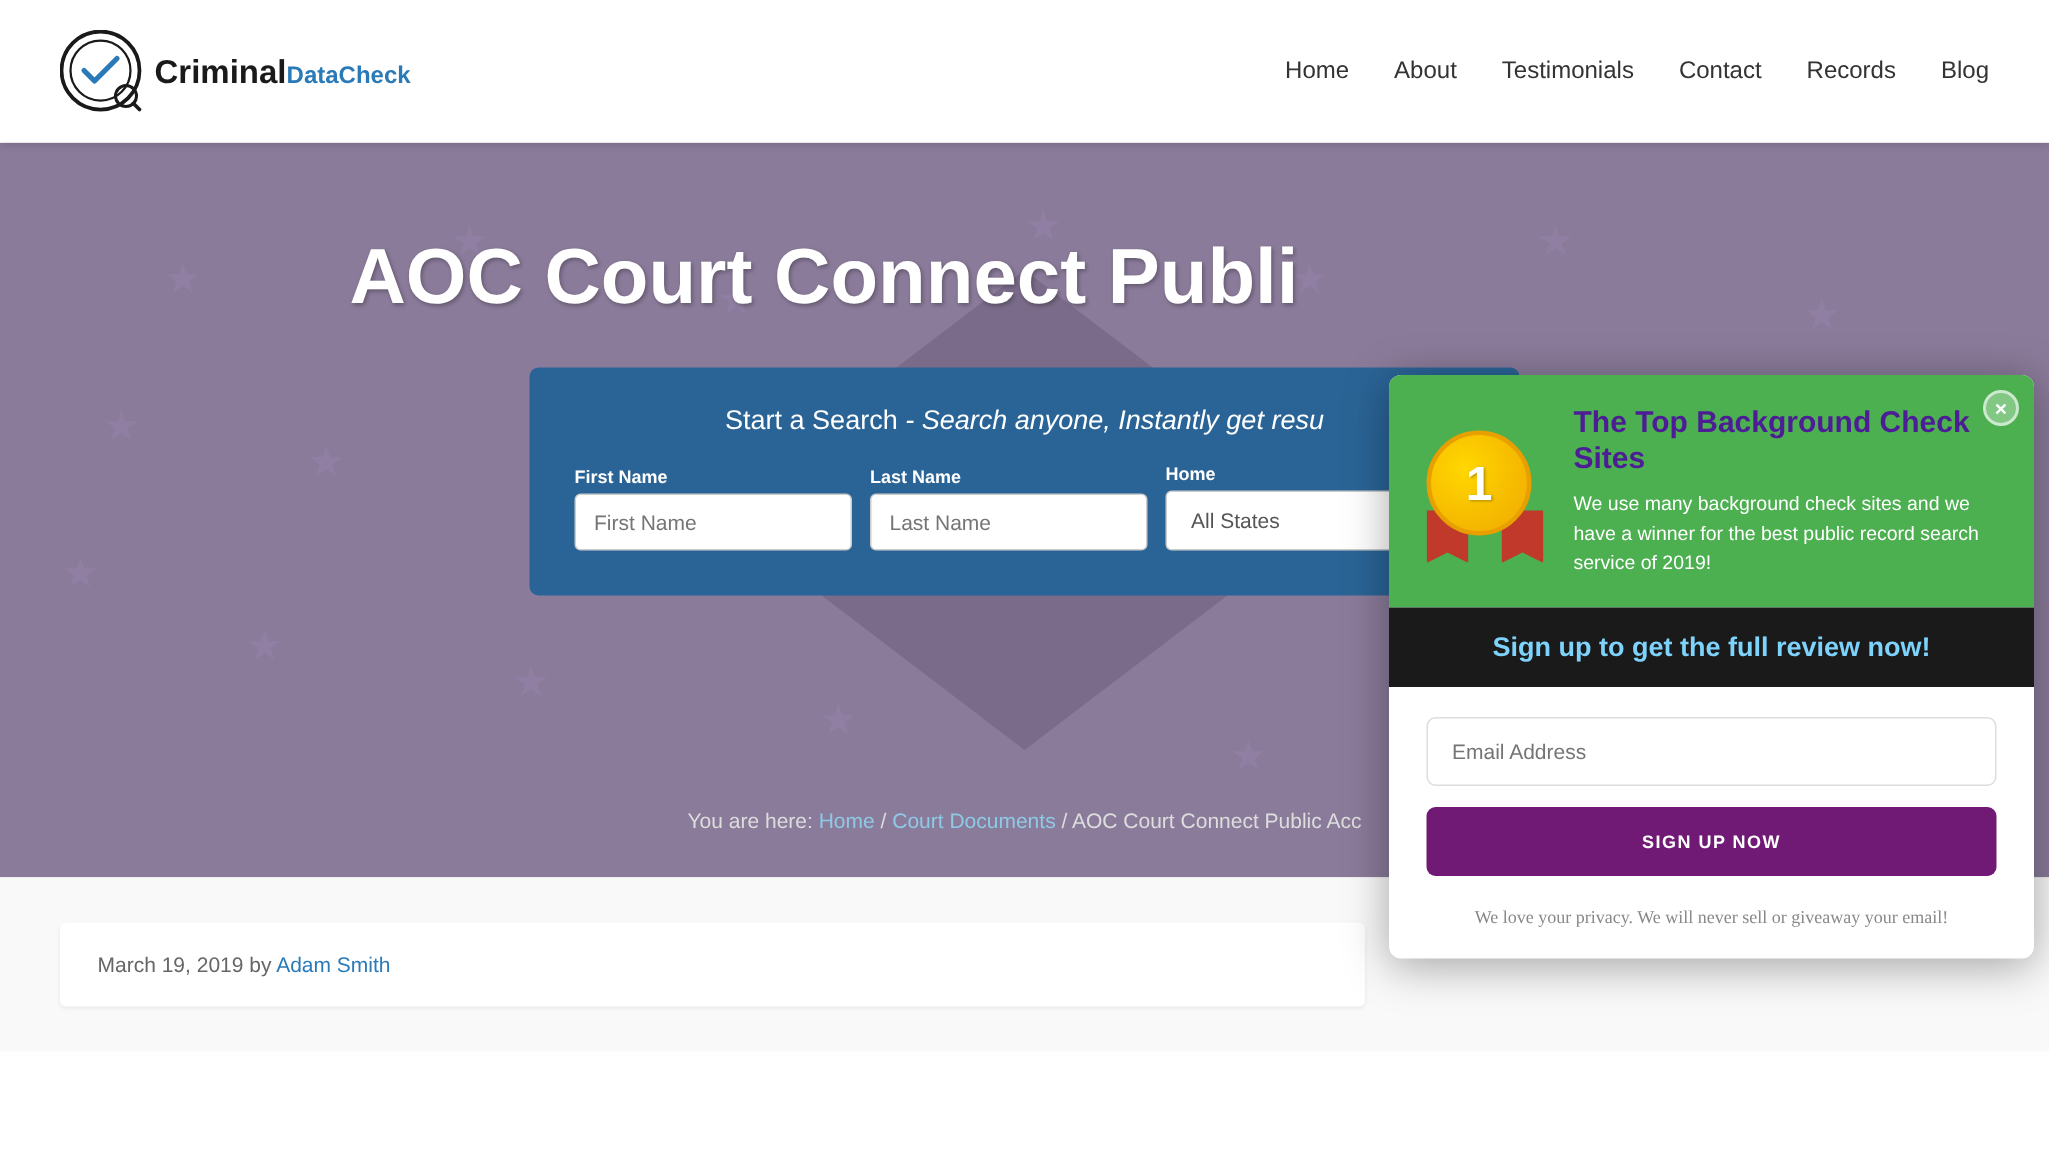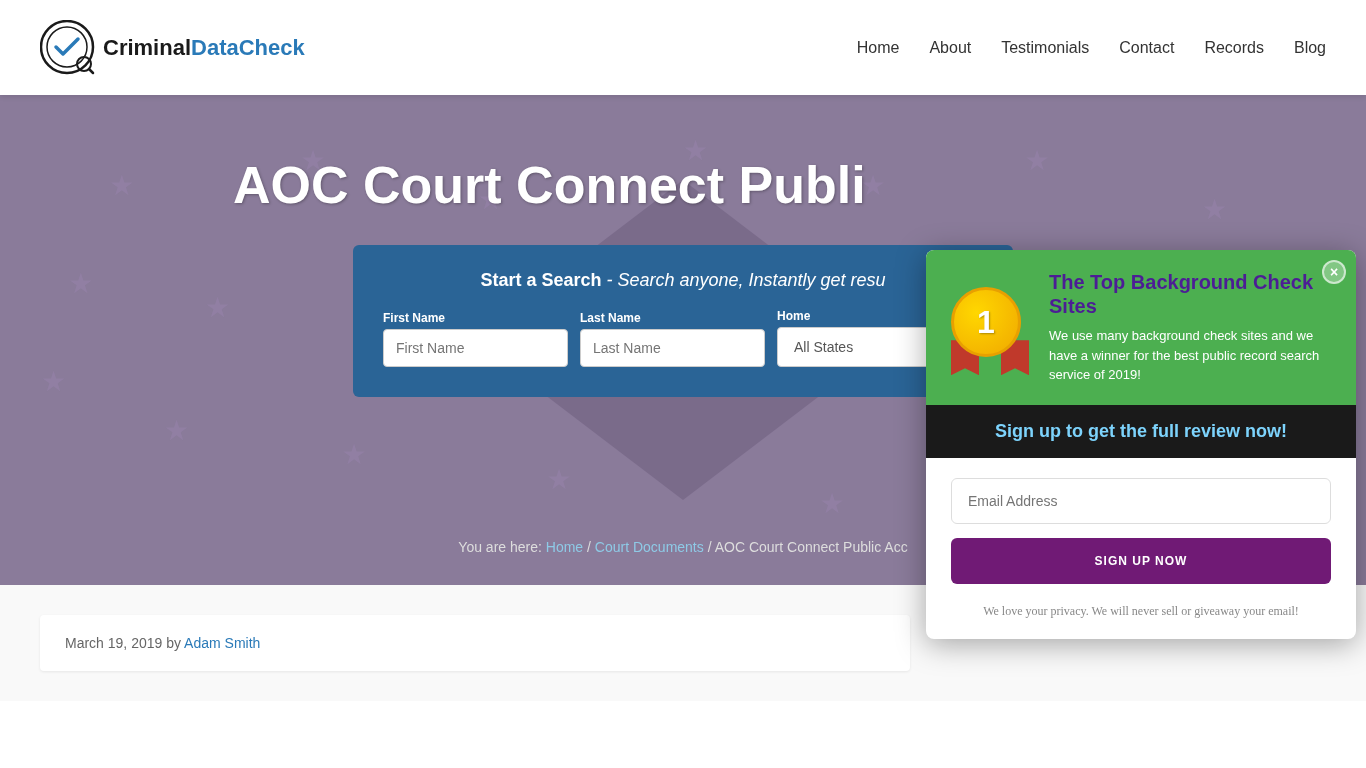--- a/index.html
+++ b/index.html
@@ -87,21 +87,21 @@
       padding: 25px 30px 30px;
       width: 660px;
     }
     .search-title {
       color: #fff;
       font-size: 18px;
       text-align: center;
       margin-bottom: 18px;
     }
     .search-title strong {
-      font-weight: 700;
+      font-weight: 400;
     }
     .search-title em {
       font-weight: 400;
     }
     .search-fields {
       display: flex;
       gap: 12px;
       align-items: flex-end;
     }
     .field-group {
@@ -326,21 +326,21 @@
 <header class="header">
   <div class="logo-area">
     <svg class="logo-icon" viewBox="0 0 55 55">
       <circle cx="27" cy="27" r="26" fill="none" stroke="#1a1a1a" stroke-width="2.5"></circle>
       <circle cx="27" cy="27" r="20" fill="none" stroke="#1a1a1a" stroke-width="1.5"></circle>
       <polyline points="16,27 23,34 38,19" fill="none" stroke="#2a7ab8" stroke-width="3.5" stroke-linecap="round" stroke-linejoin="round"></polyline>
       <circle cx="44" cy="44" r="7" fill="none" stroke="#1a1a1a" stroke-width="2"></circle>
       <line x1="49" y1="49" x2="53" y2="53" stroke="#1a1a1a" stroke-width="2.5" stroke-linecap="round"></line>
     </svg>
     <div>
-      <span style="font-weight:700;font-size:22px;color:#1a1a1a;">Criminal</span><span style="font-weight:700;font-size:22px;color:#2a7ab8;">DataCheck</span>
+      <span style="font-weight:700;font-size:22px;color:#1a1a1a;">Criminal</span><span style="font-weight:700;font-size:16px;color:#2a7ab8;">DataCheck</span>
     </div>
   </div>
   <nav>
     <a href="#">Home</a>
     <a href="#">About</a>
     <a href="#">Testimonials</a>
     <a href="#">Contact</a>
     <a href="#">Records</a>
     <a href="#">Blog</a>
   </nav>

